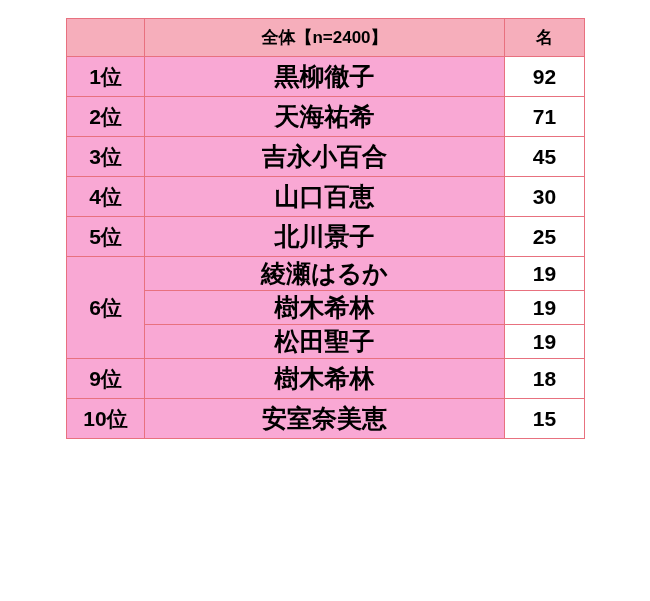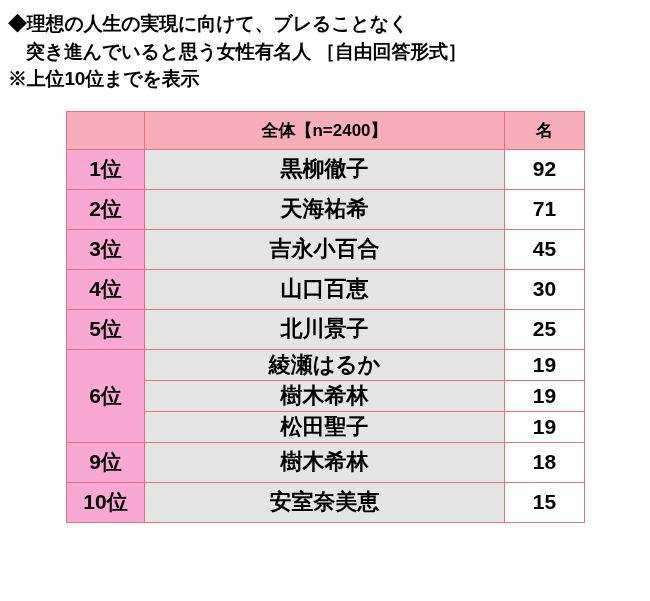--- a/index.html
+++ b/index.html
@@ -66,39 +66,34 @@
   tr.header-row td.corner {
     background: #f6aebb;
   }
 
   td.rank-cell {
     background: #f9a8d4;
     font-size: 21px;
     height: 39px;
   }
   td.name-cell {
-    background: #e5e5e5;
-    font-size: 22px;
+    background: #f9a8d4;
+    font-size: 25px;
     font-family: Liberation Serif, serif;
   }
   td.count-cell {
     background: #ffffff;
     font-size: 21px;
   }
 </style>
 </head>
 <body>
 
 <div class="page">
 
-  <div class="title-block">
-    <div class="title-line">◆理想の人生の実現に向けて、ブレることなく</div>
-    <div class="title-line indent">突き進んでいると思う女性有名人 ［自由回答形式］</div>
-    <div class="note-line">※上位10位までを表示</div>
-  </div>
 
   <table class="rank-table">
     <colgroup>
       <col class="col-rank">
       <col class="col-name">
       <col class="col-count">
     </colgroup>
     <tbody>
       <tr class="header-row">
         <td class="corner"></td>

